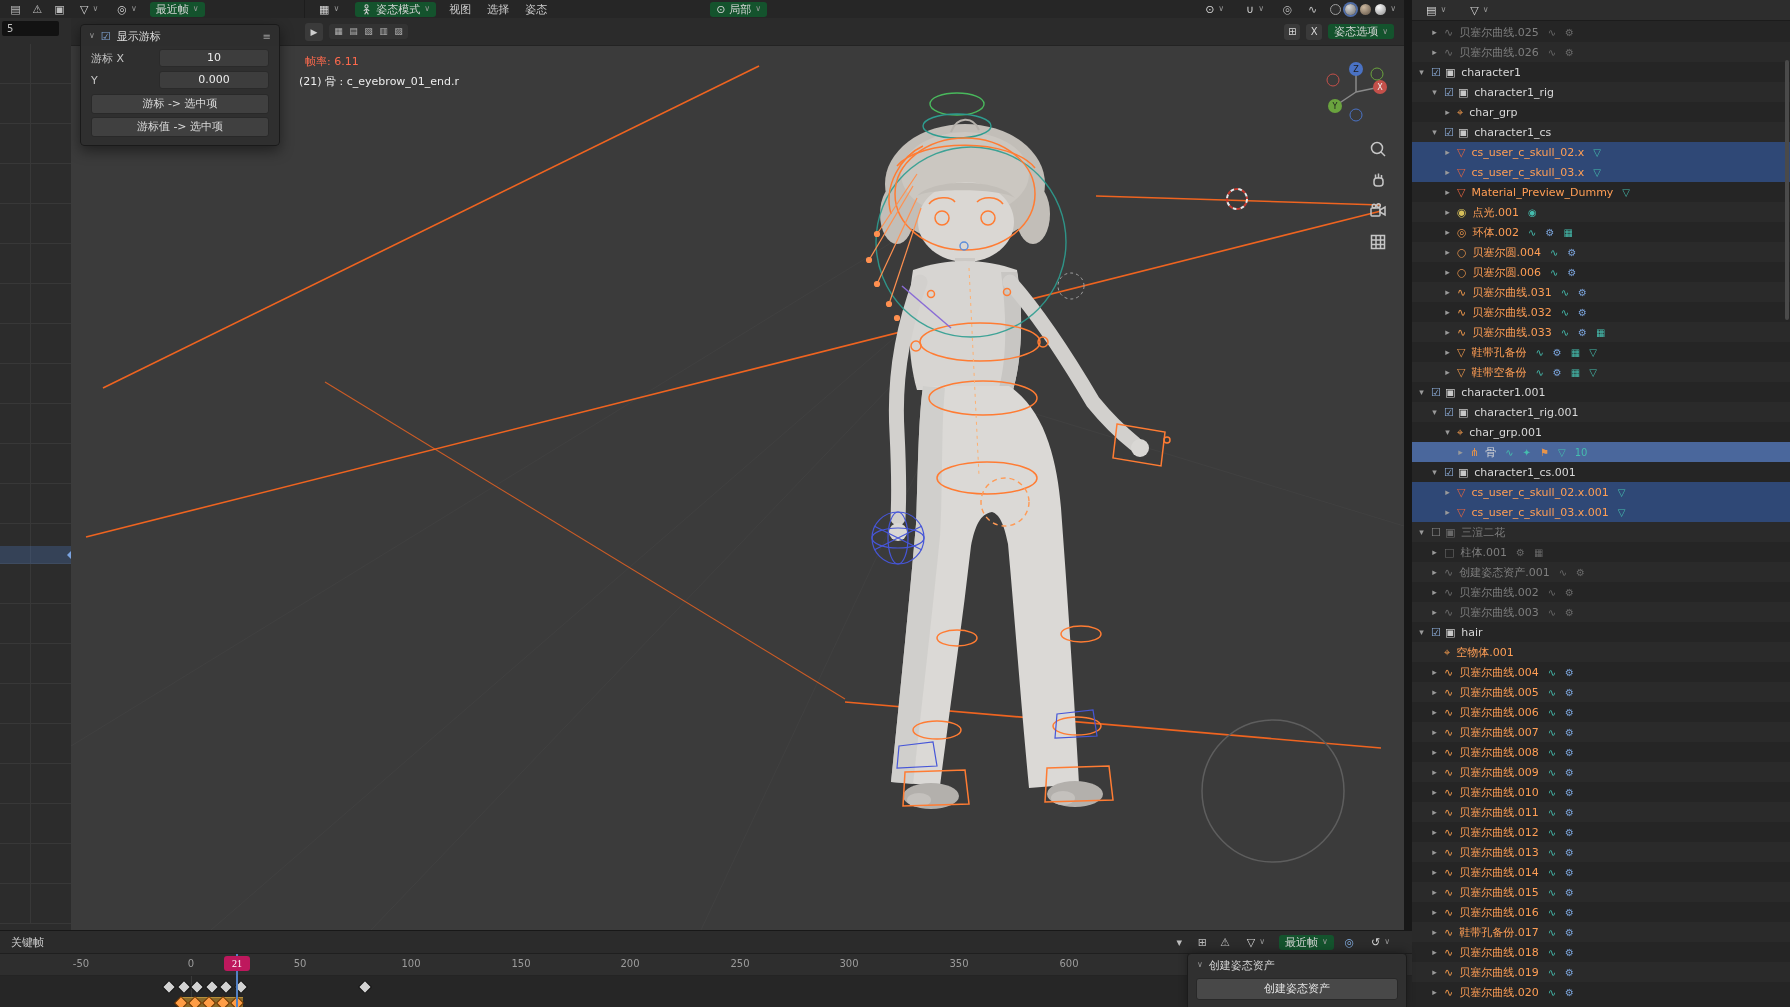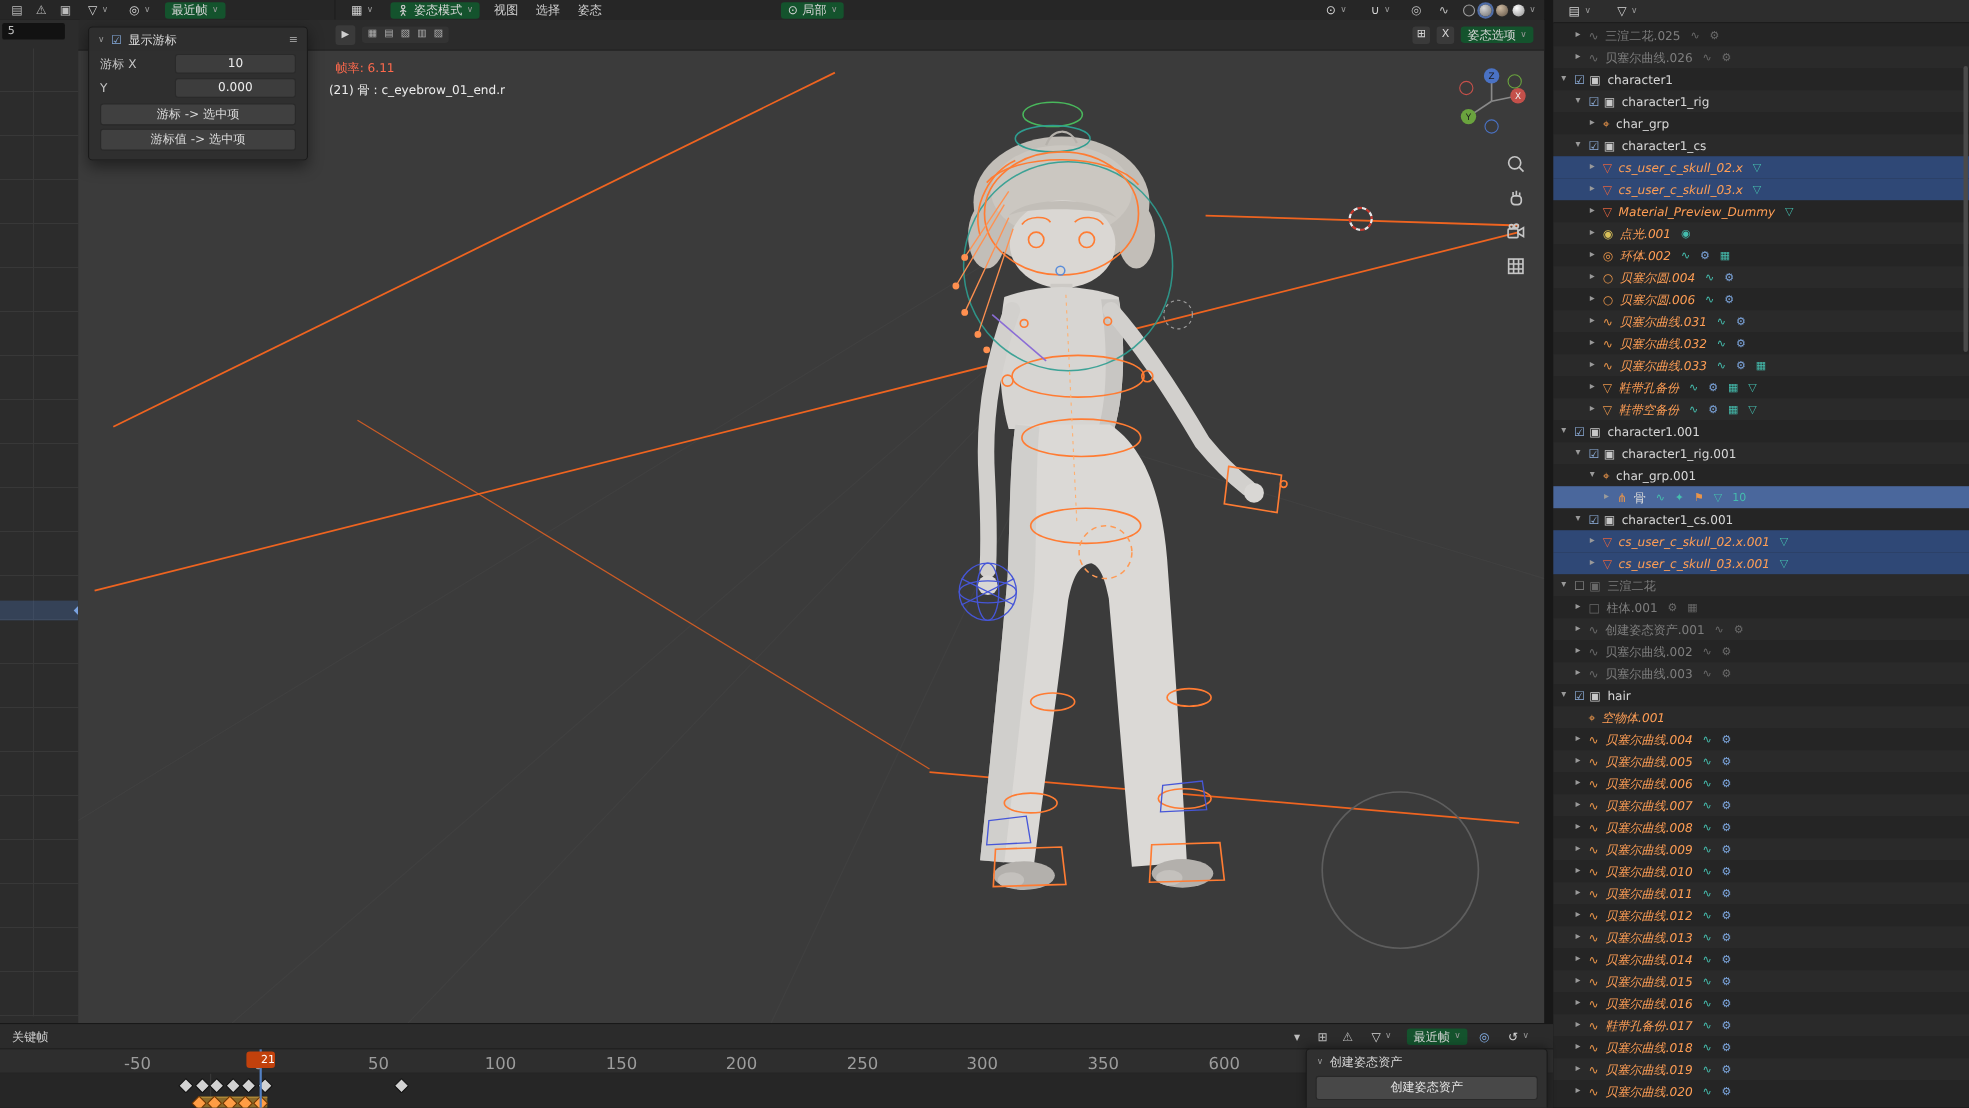--- a/index.html
+++ b/index.html
@@ -70,39 +70,39 @@
   .olrow:nth-child(even){background:rgba(255,255,255,0.025);}
   .olrow.sel{background:#2f4876;}
   .olrow.act{background:#4a679c;}
   .olcaret{width:11px;font-size:9px;color:#9a9a9a;text-align:center;flex:none;}
   .olcb{font-size:11px;flex:none;}
   .olcb.on{color:#8fb0dd;}
   .olcb.off{color:#8a8a8a;}
   .olicon{font-size:11px;flex:none;}
   .ollabel{margin-left:2px;}
   .olbadge{font-size:10px;margin-left:5px;flex:none;}
-  .t-orange{color:#ff9e55;font-style:italic;} .t-white{color:#d8d8d8;} .t-gray{color:#7e7e7e;}
+  .t-orange{color:#ff9e55;} .t-white{color:#d8d8d8;} .t-gray{color:#7e7e7e;}
   .ic-orange{color:#e8944a;} .ic-teal{color:#45bdae;} .ic-blue{color:#7aa2d8;}
   .ic-gray{color:#686868;} .ic-redorange{color:#e2633f;} .ic-yellow{color:#d8c05a;} .ic-white{color:#c8c8c8;}
   .ol-scroll{position:absolute;right:1px;top:60px;width:4px;height:260px;background:#4a4a4a;border-radius:2px;}
   
   .timeline{position:absolute;left:0;top:930px;width:1412px;height:77px;background:#262626;border-top:1px solid #181818;}
   .tl-head{height:22px;background:#2b2b2b;display:flex;align-items:center;padding:0 8px;gap:8px;border-bottom:1px solid #1f1f1f;}
   .tl-right{margin-left:auto;display:flex;gap:8px;align-items:center;padding-right:8px;}
   .tl-ruler{position:relative;height:21px;background:#2e2e2e;border-bottom:1px solid #242424;}
-  .tick{position:absolute;top:4px;transform:translateX(-50%);color:#9c9c9c;font-size:15px;margin-left:44px;}
+  .tick{position:absolute;top:4px;transform:translateX(-50%);color:#9c9c9c;font-size:10px;}
   .tl-channels{position:relative;height:33px;background:#262626;overflow:hidden;}
   .frame0line{position:absolute;top:0;bottom:0;width:1px;background:#3a3a3a;}
   .range-bar{position:absolute;top:21px;height:10px;background:#8a6a2a;border-top:1px solid #b78f3a;}
   .kf{position:absolute;width:8px;height:8px;background:#d2d2d2;border:1px solid #111;
       transform:translateX(-50%) rotate(45deg);border-radius:1px;}
   .kf.sel{background:#ff9d45;border-color:#6e3600;}
   .playhead{position:absolute;top:23px;width:2px;height:54px;background:#5381c4;z-index:2;}
-  .fbadge{position:absolute;top:25px;width:26px;height:15px;background:#c2410c;border-radius:3px;color:#fff;
-          font-size:10px;line-height:15px;text-align:right;transform:translateX(-50%);z-index:3;}
+  .fbadge{position:absolute;top:25px;width:26px;height:15px;background:#be185d;border-radius:3px;color:#fff;
+          font-size:10px;line-height:15px;text-align:center;transform:translateX(-50%);z-index:3;font-family:Liberation Serif, serif;}
   
   .asset-panel{position:absolute;left:1187px;top:953px;width:218px;height:54px;background:#303030;
                border:1px solid #1b1b1b;border-radius:4px 4px 0 0;z-index:4;box-shadow:0 -2px 8px rgba(0,0,0,.3);}
   .ap-head{height:22px;display:flex;align-items:center;gap:6px;padding:0 9px;color:#d6d6d6;}
   .ap-btn{margin:2px 8px 0;background:#484848;border:1px solid #282828;border-radius:3px;height:20px;
           line-height:20px;text-align:center;color:#e4e4e4;}
   svg text{font-family:"DejaVu Sans","Liberation Sans",sans-serif;}
 </style>
 </head>
 <body>
@@ -446,21 +446,21 @@
       </span>
       <span class="dd flat">
         <span>▽</span>
         <span class="caret-s">∨</span>
       </span>
     </div>
     <div class="ol-rows">
         <div class="olrow" style="padding-left: 17px;">
           <span class="olcaret">▸</span>
           <span class="olicon ic-gray">∿</span>
-          <span class="ollabel t-gray">三渲二花.025</span>
+          <span class="ollabel t-gray">贝塞尔曲线.025</span>
           <span class="olbadge ic-gray">∿</span>
           <span class="olbadge ic-gray">⚙</span>
         </div>
         <div class="olrow" style="padding-left: 17px;">
           <span class="olcaret">▸</span>
           <span class="olicon ic-gray">∿</span>
           <span class="ollabel t-gray">贝塞尔曲线.026</span>
           <span class="olbadge ic-gray">∿</span>
           <span class="olbadge ic-gray">⚙</span>
         </div>

